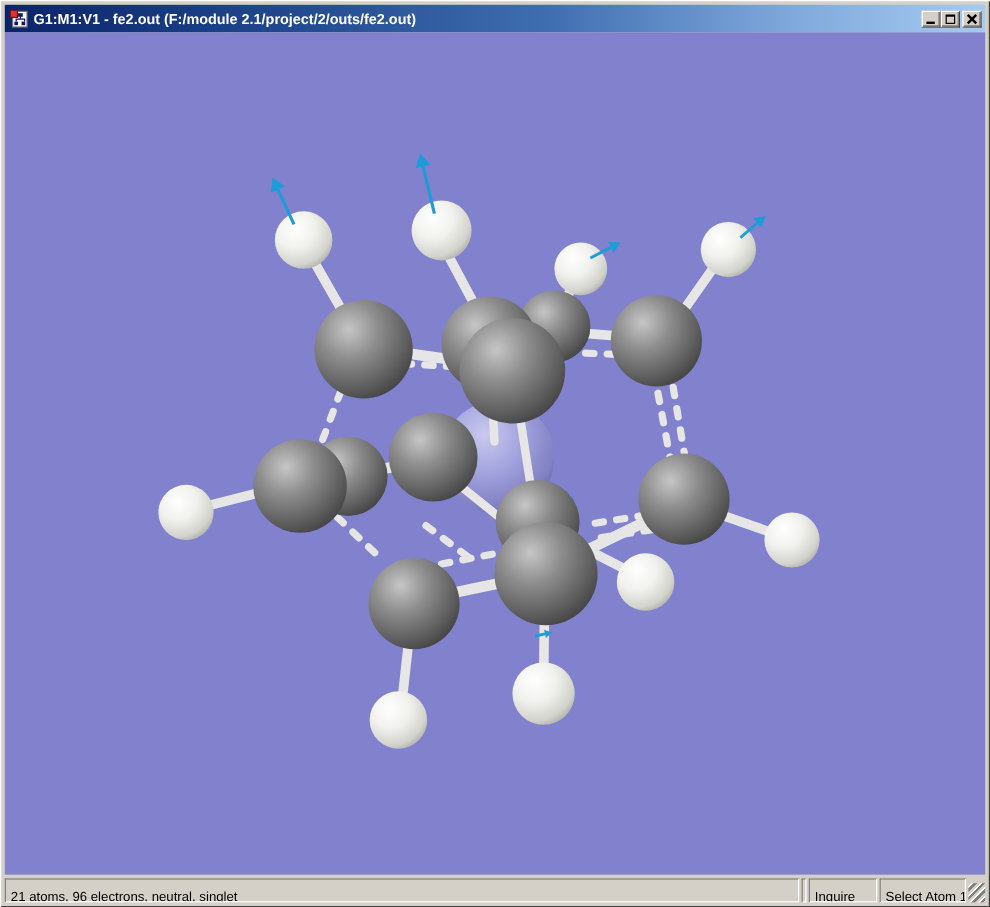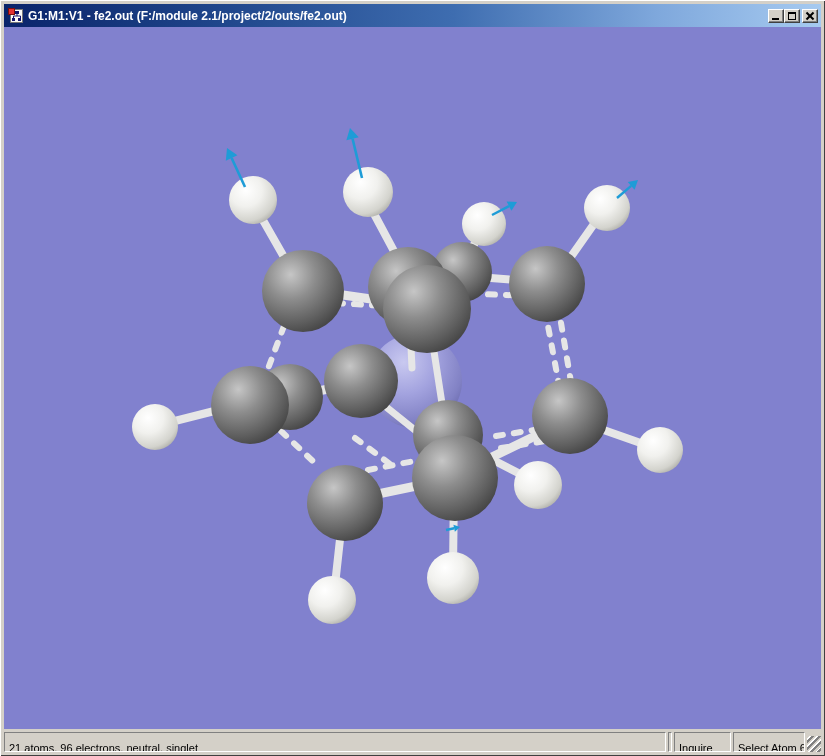--- a/index.html
+++ b/index.html
@@ -187,17 +187,17 @@
           <line x1="446" y1="530" x2="454.13318551553556" y2="528.2571745323852" stroke="#1E9CD7" stroke-width="2.4"></line>
           <polygon points="460,527 454.862346744319,531.6599269333745 453.40402428675213,524.8544221313958" fill="#1E9CD7"></polygon>
         </g>
       </svg>
   </div>
 
   <div class="statusbar">
     <div class="panel info">21 atoms, 96 electrons, neutral, singlet</div>
     <div class="panel sliver"></div>
     <div class="panel mode">Inquire</div>
-    <div class="panel sel">Select Atom 6</div>
+    <div class="panel sel">Select Atom 1</div>
     <div class="grip"></div>
   </div>
 
 </div>
 
 </body></html>

